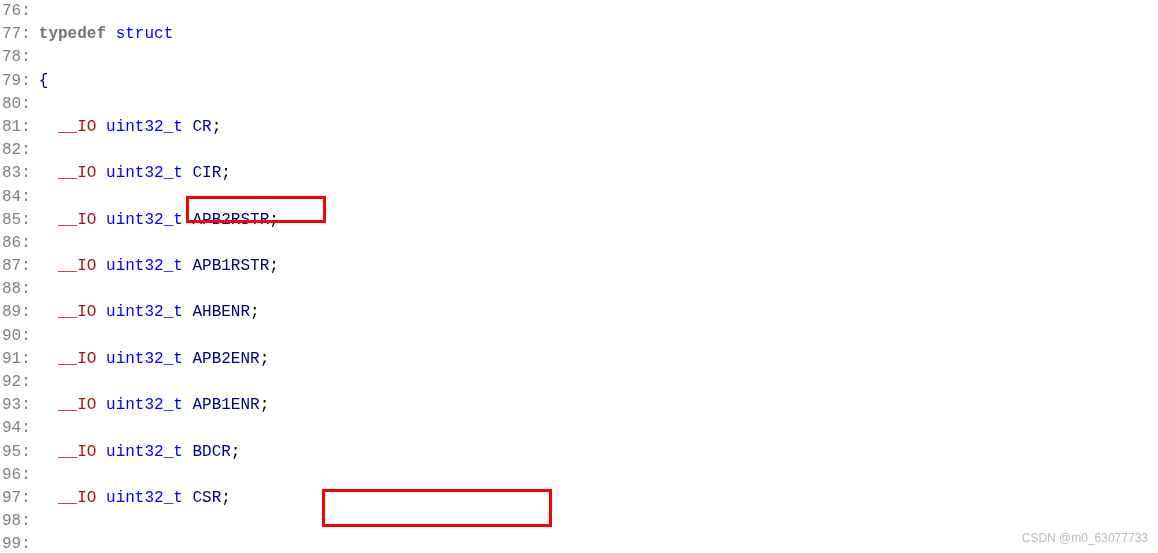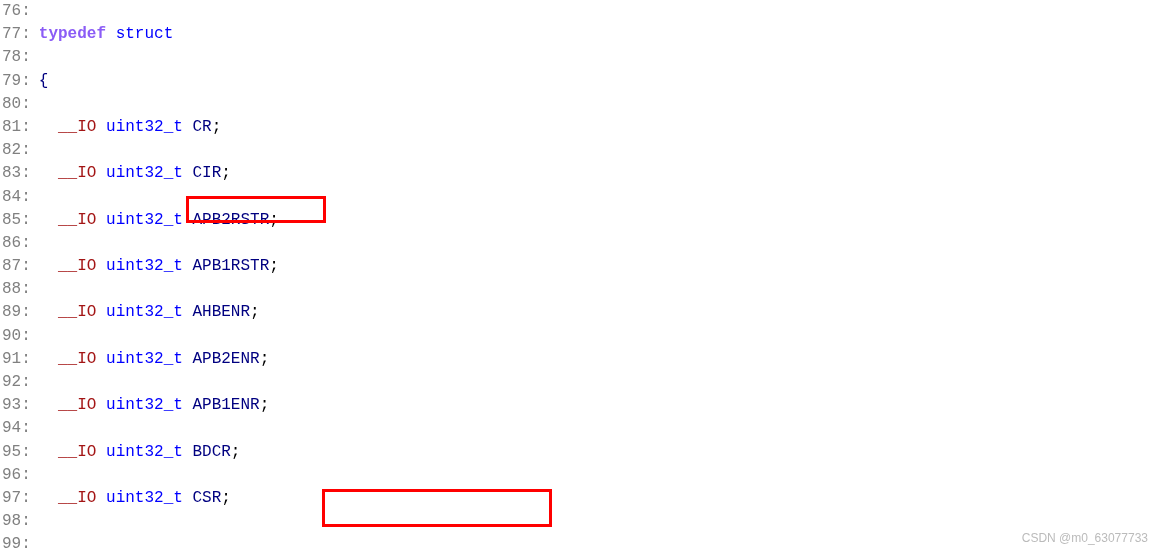--- a/index.html
+++ b/index.html
@@ -19,21 +19,21 @@
   padding-left: 2px;
   text-align: right;
   color: #808080;
   user-select: none;
 }
 .gutter .ln { padding-right: 2px; text-align: right; }
 .code {
   padding-left: 6px;
   white-space: pre;
 }
-.kw-typedef { color: #8b5cf6; font-weight: bold; font-family: Liberation Mono, monospace; }
+.kw-typedef { color: #737373; font-weight: bold; font-family: Liberation Mono, monospace; }
 .kw-struct { color: #0000ff; font-weight: normal; }
 .kw-io { color: #a31515; font-family: Liberation Mono, monospace; }
 .ty { color: #0000ff; }
 .id { color: #000080; font-weight: normal; }
 .brace { color: #000080; }
 .box1 {
   position: absolute;
   border: 3px solid #ff0000;
   left: 186px;
   top: 196px;

